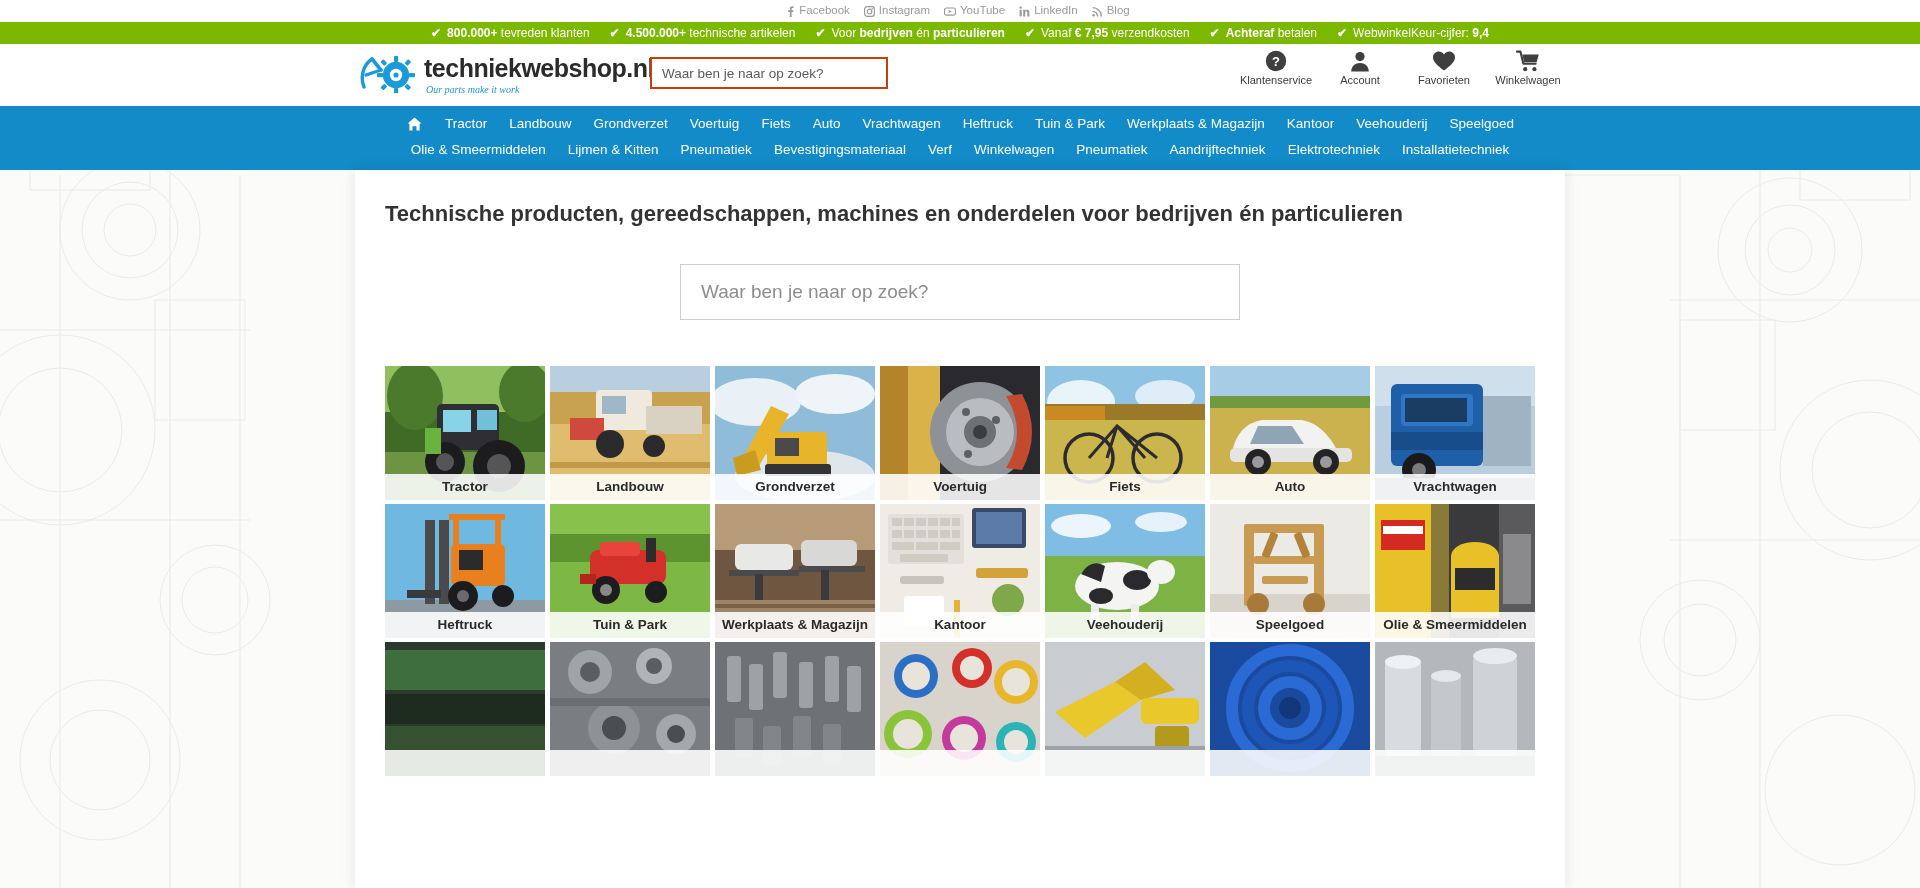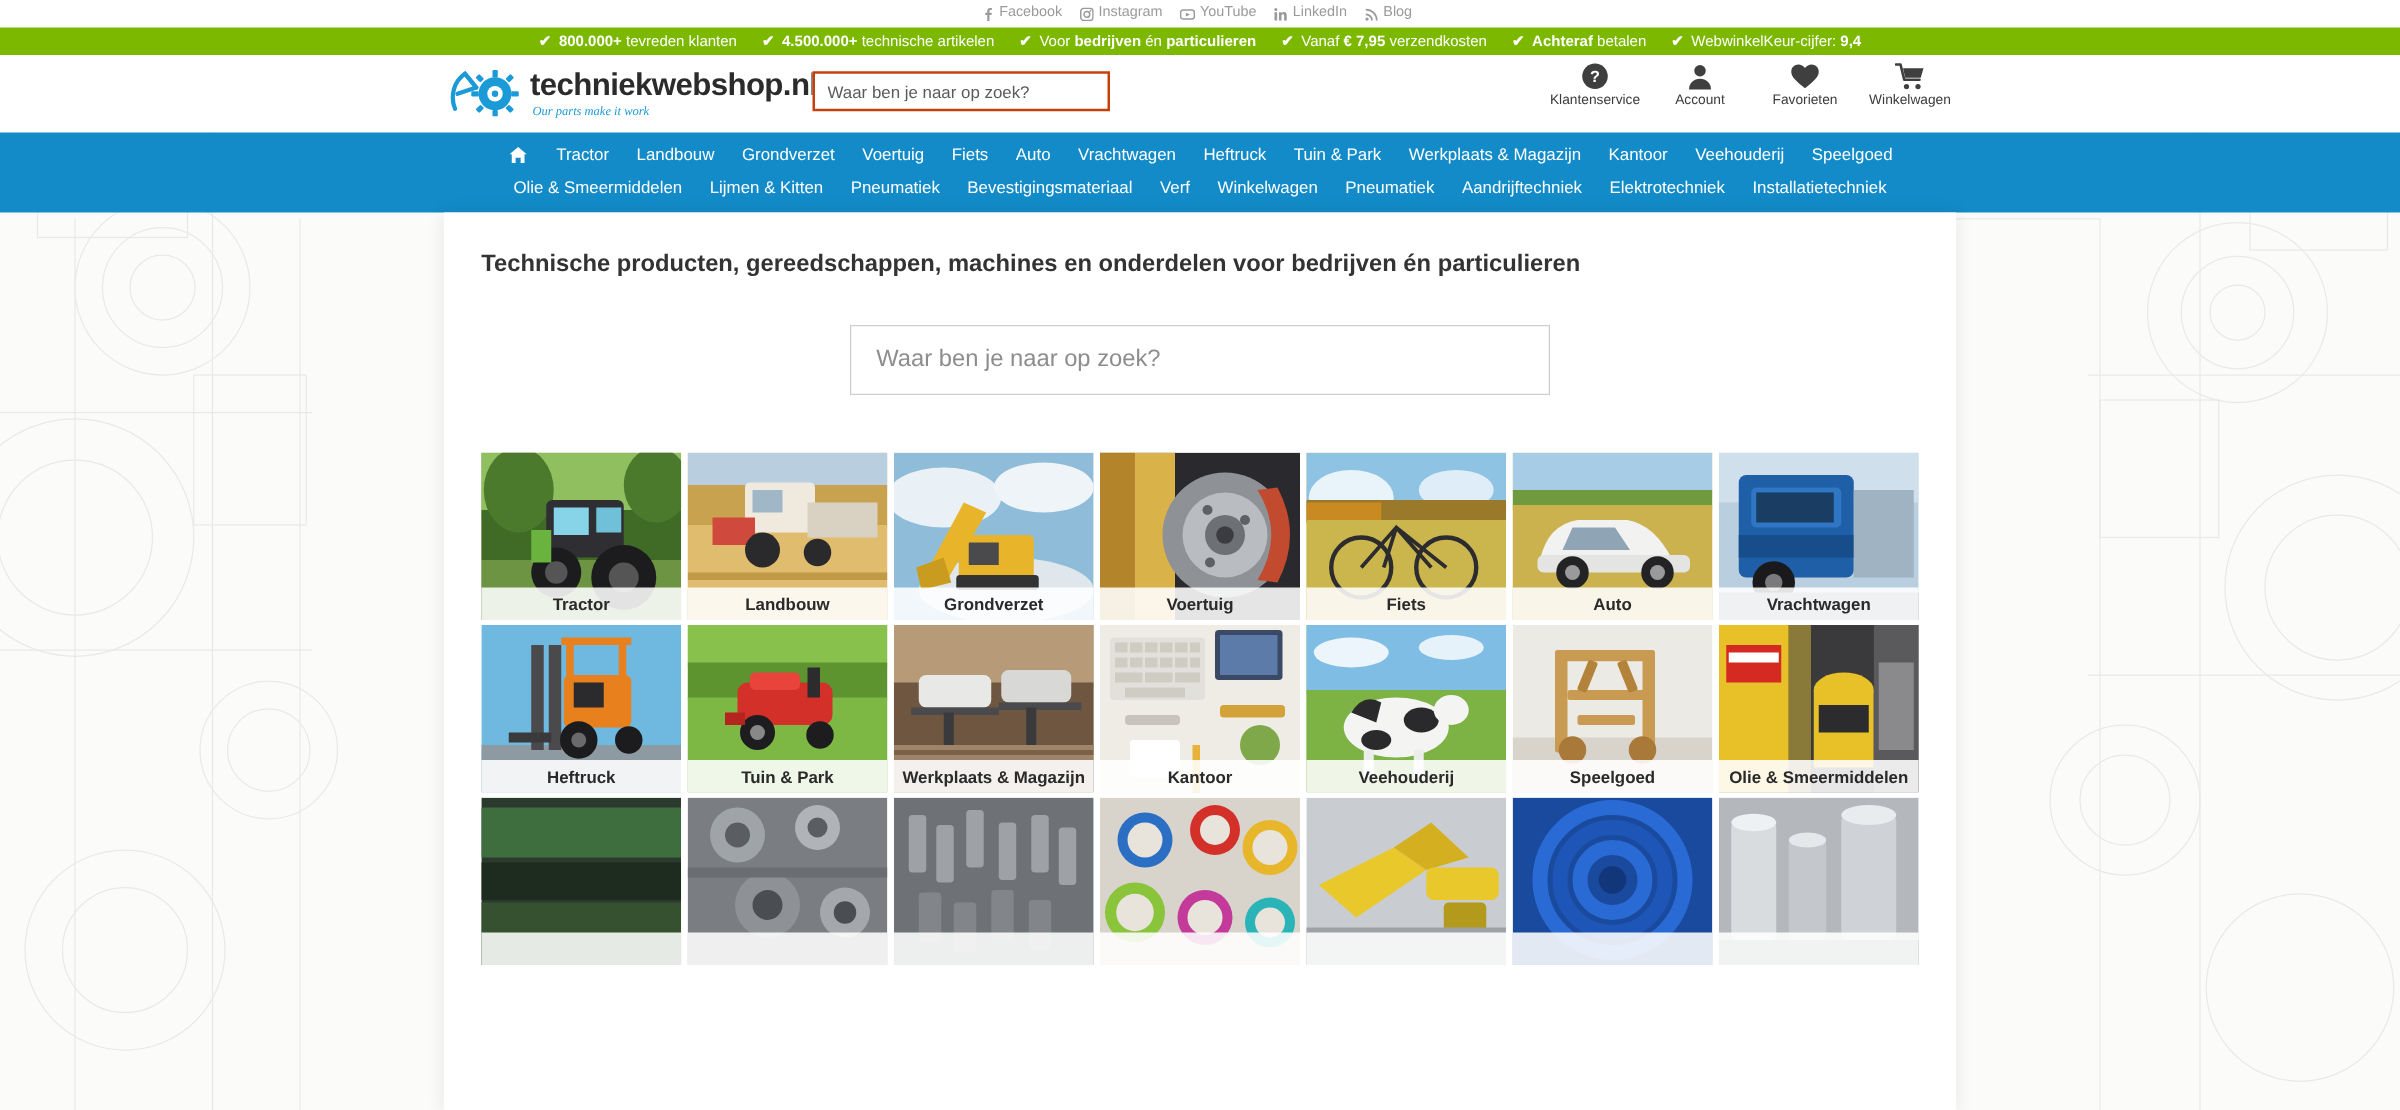--- a/index.html
+++ b/index.html
@@ -134,21 +134,21 @@
     width: 1210px;
     margin: 0 auto;
     background: #ffffff;
     min-height: 720px;
     padding: 30px 0 0 0;
     box-shadow: 0 0 14px rgba(0,0,0,0.10);
   }
   .content-inner { width: 1150px; margin: 0 auto; }
 
   h1.page-title {
-    font-size: 19px; color: #333333; font-weight: bold;
+    font-size: 22px; color: #333333; font-weight: bold;
     line-height: 1.25; margin-bottom: 28px;
   }
   p.page-intro {
     font-size: 14px; color: #4d4d4d; line-height: 1.55;
     max-width: 1150px;
   }
 
   .hero-search-wrap {
     display: flex; justify-content: center;
     margin-top: 36px;

